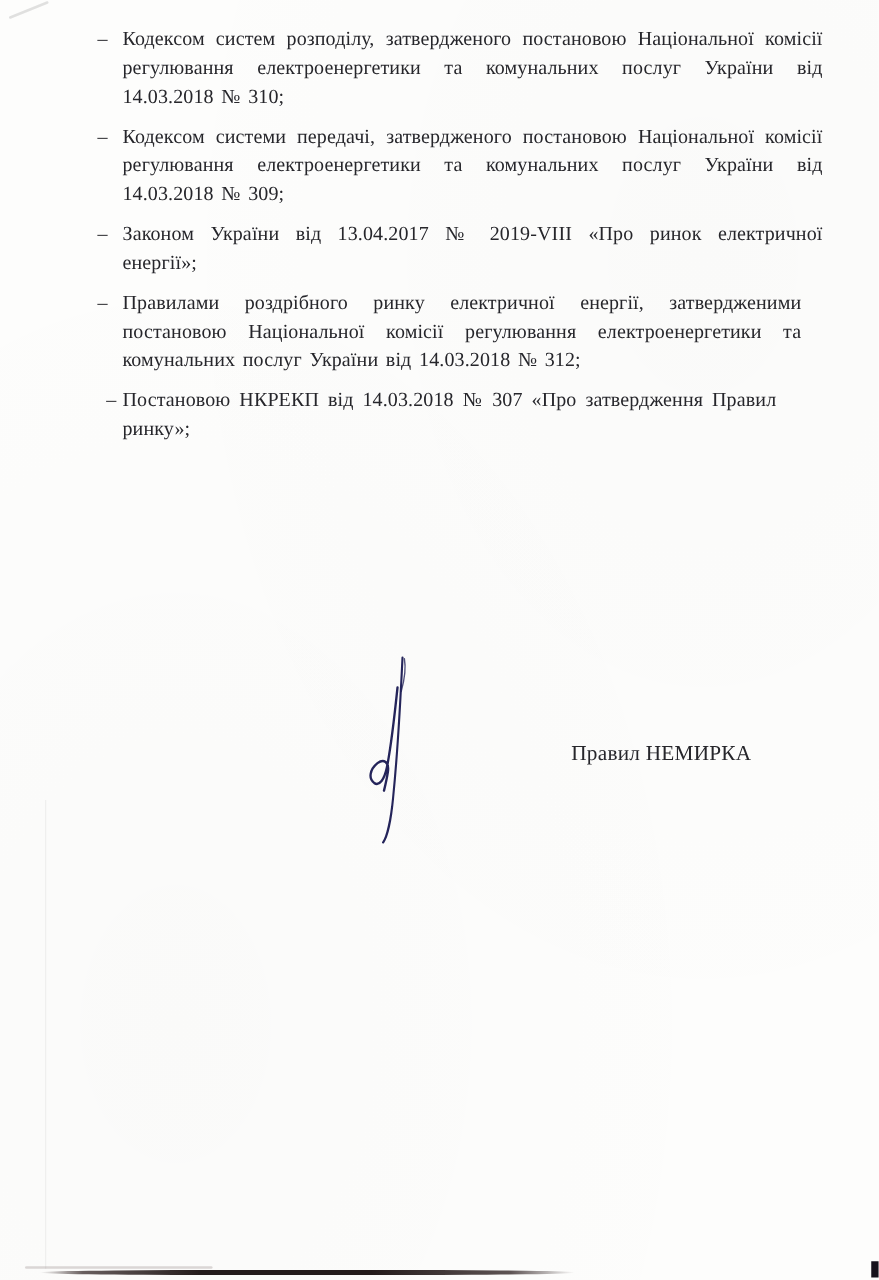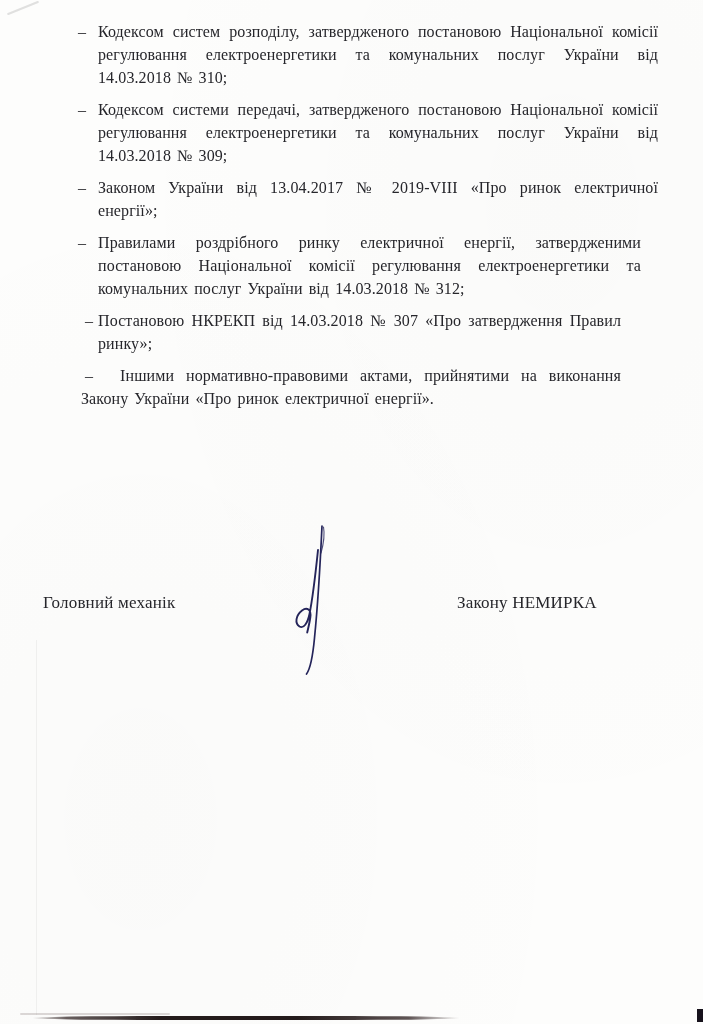--- a/index.html
+++ b/index.html
@@ -110,35 +110,31 @@
       <span class="dash">–</span>
       <span>Правилами роздрібного ринку електричної енергії, затвердженими постановою Національної комісії регулювання електроенергетики та комунальних послуг України від 14.03.2018 № 312;</span>
     </div>
 
     <div class="li hang2">
       <span class="dash">–</span>
       <span>Постановою НКРЕКП від 14.03.2018 № 307 «Про затвердження Правил ринку»;</span>
     </div>
 
 
-    <div class="li flush">
-      <span class="dash">–</span><span>Іншими нормативно-правовими актами, прийнятими на виконання Закону України «Про ринок електричної енергії».</span>
-    </div>
 
   </div>
 
-  <div class="sig-title">Головний механік</div>
 
   <svg class="sig-svg" viewBox="0 0 62 162" xmlns="http://www.w3.org/2000/svg">
     <path stroke-width="1.7" d="M46,6 C44.5,38 41.5,88 38.5,118 C36.8,136 33.5,150 30.5,154"></path>
     <path stroke-width="1.9" d="M42,30 C39.5,54 36.5,79 33.5,94 C31.5,103.5 27.5,109 23.5,106.5 C18.5,103 19.8,95.5 26,90.5 C31,86.8 35.5,89.5 34.3,97.5 C33.5,103 32.3,108 31.2,112.5"></path>
     <path stroke-width="1.1" opacity="0.8" d="M47.5,7 C49,15 47.5,24 45,33"></path>
   </svg>
 
-  <div class="sig-name">Закону НЕМИРКА</div>
+  <div class="sig-name">Правил НЕМИРКА</div>
 
   <div class="artifact-scratch"></div>
   <div class="artifact-left-line"></div>
   <div class="artifact-bottom-smudge"></div>
   <div class="artifact-bottom-line"></div>
   <div class="artifact-corner-mark"></div>
 
 </div>
 
 </body></html>

